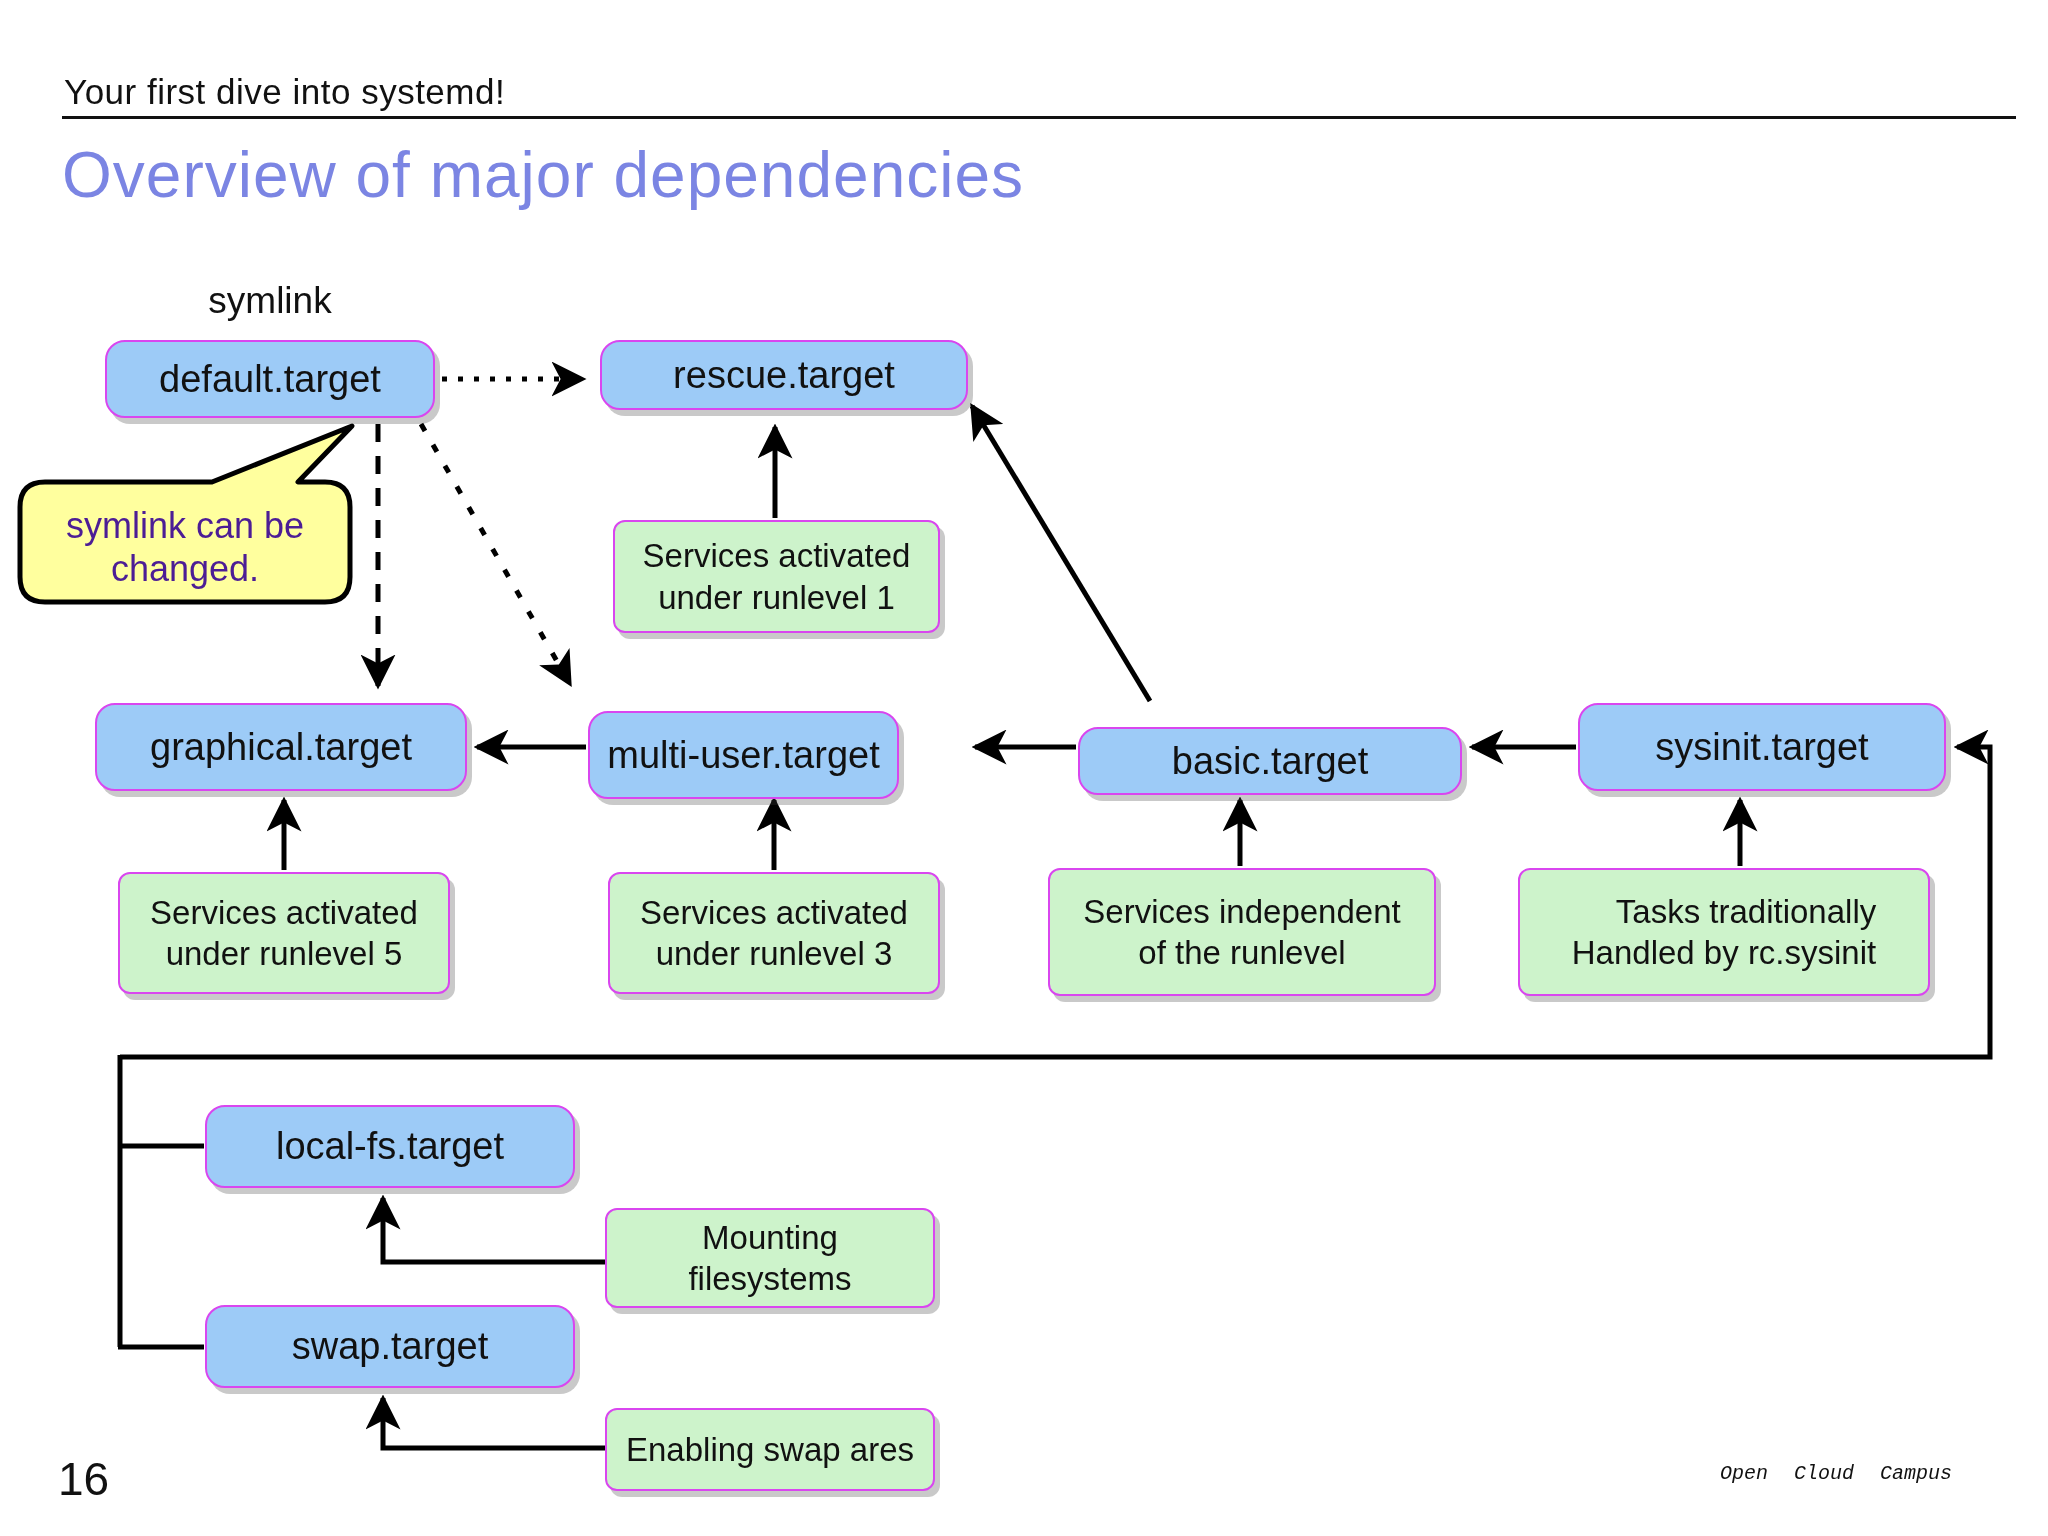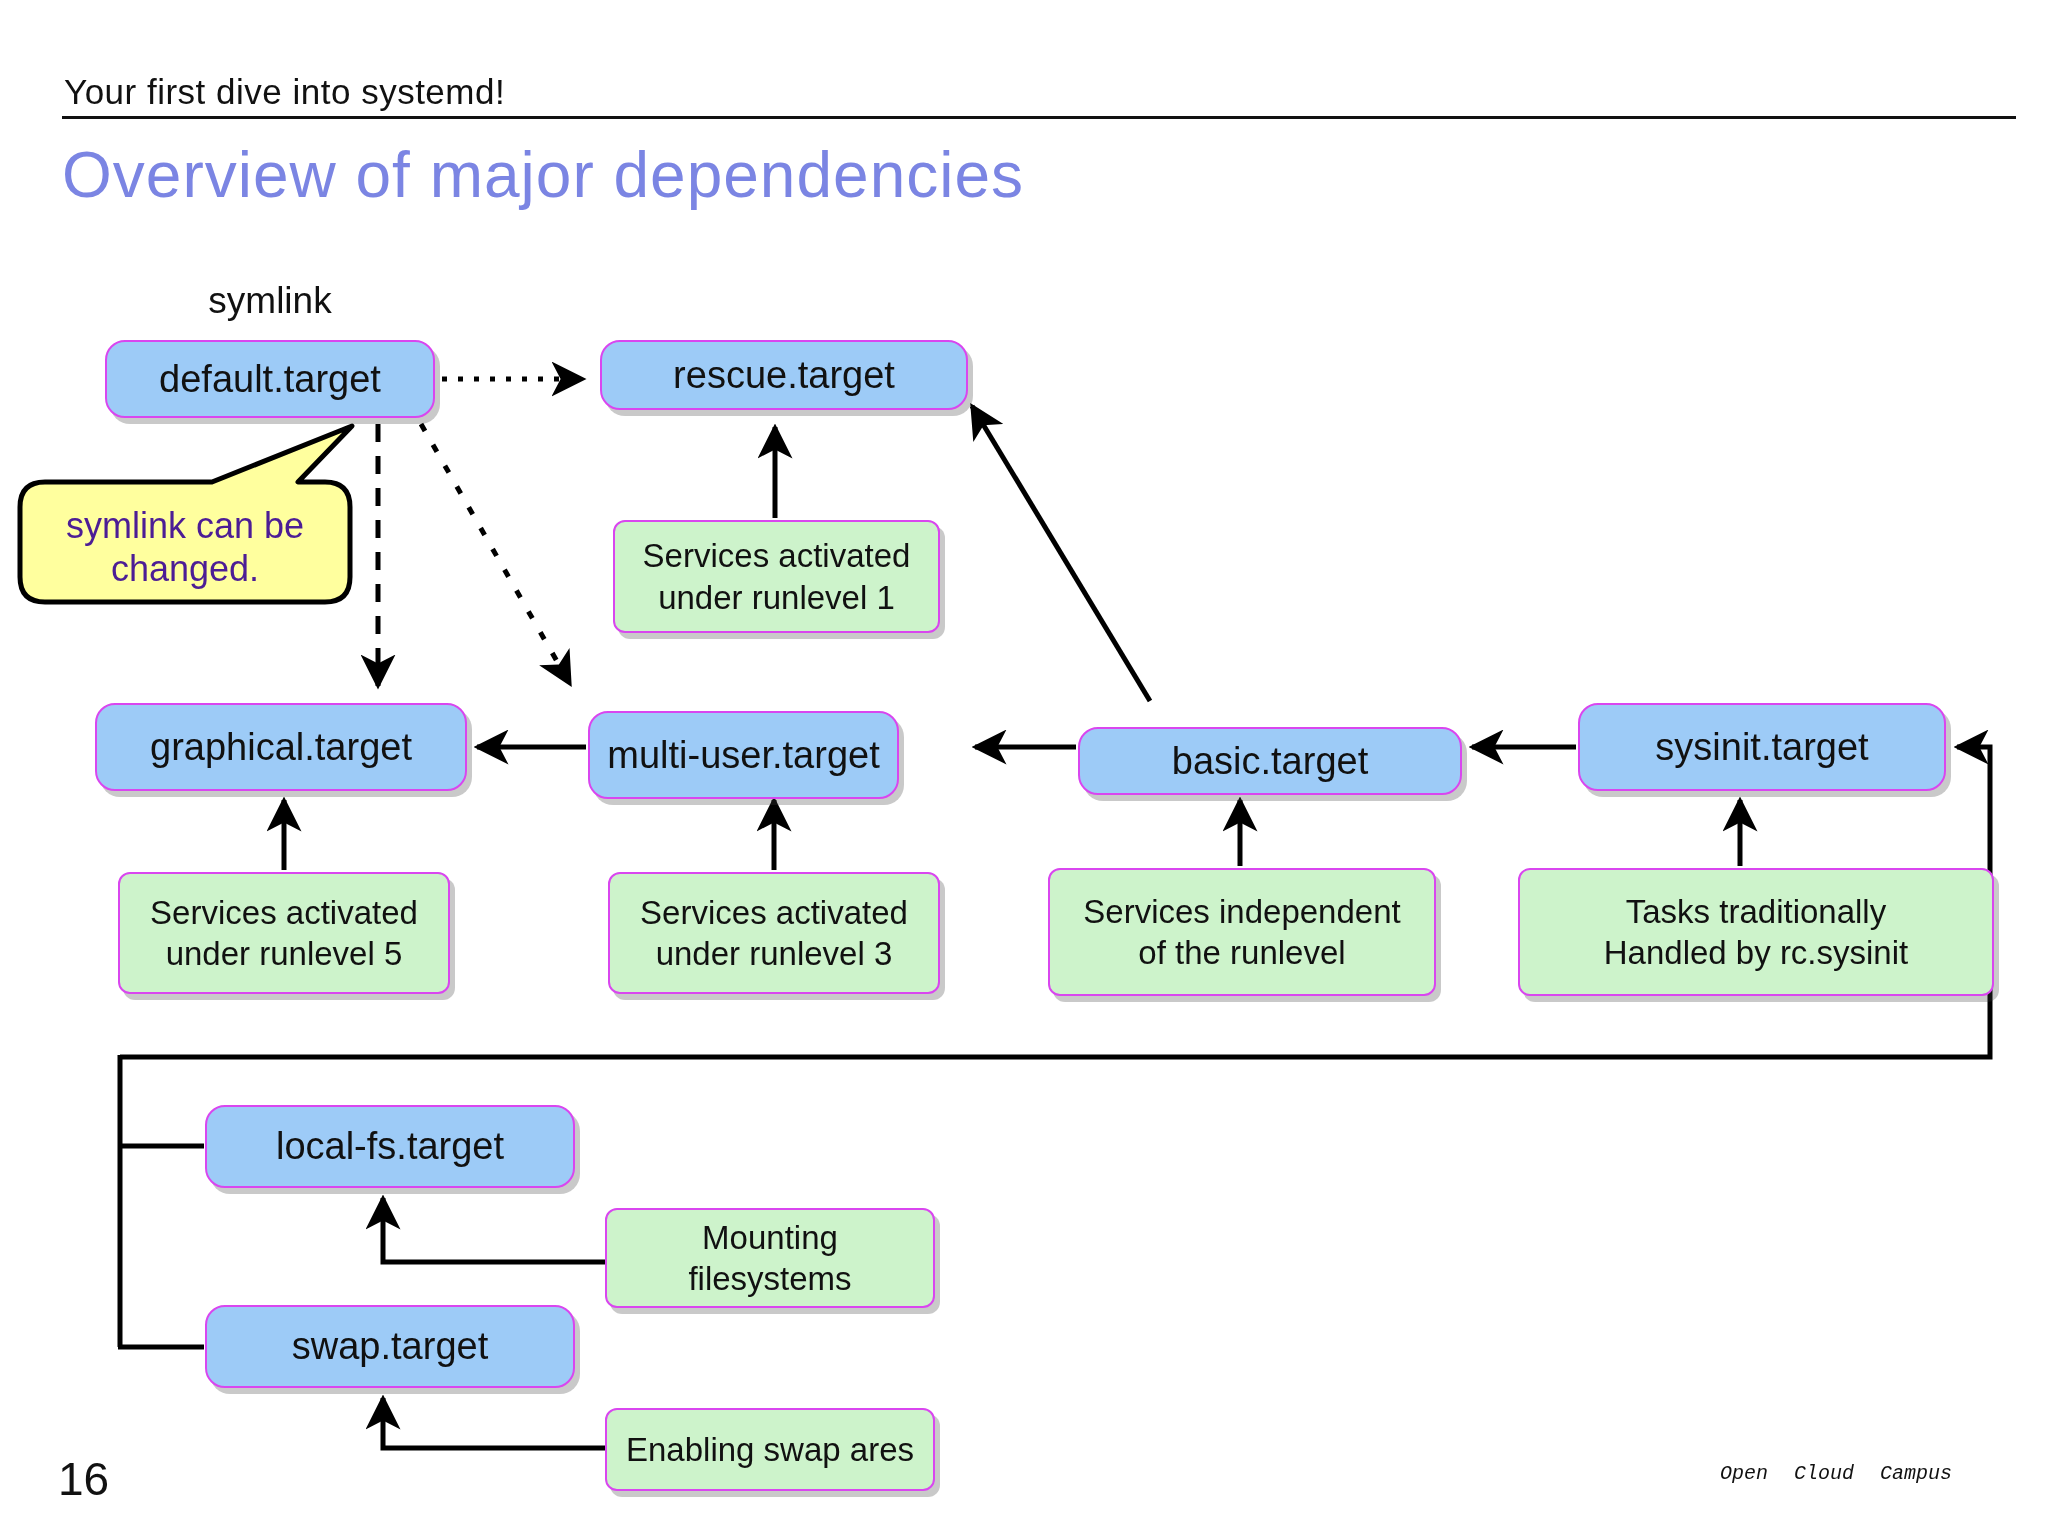--- a/index.html
+++ b/index.html
@@ -131,21 +131,21 @@
 under runlevel 5</span>
   </div>
   <div class="node note" style="left:608px;top:872px;width:332px;height:122px;">
     <span class="prewrap">Services activated
 under runlevel 3</span>
   </div>
   <div class="node note" style="left:1048px;top:868px;width:388px;height:128px;">
     <span class="prewrap">Services independent
 of the runlevel</span>
   </div>
-  <div class="node note" style="left:1518px;top:868px;width:476px;height:128px;">
+  <div class="node note" style="left:1518px;top:868px;width:412px;height:128px;text-align:right;">
     <span class="prewrap">Tasks traditionally
 Handled by rc.sysinit</span>
   </div>
   <div class="node note" style="left:605px;top:1208px;width:330px;height:100px;">
     <span class="prewrap">Mounting
 filesystems</span>
   </div>
   <div class="node note" style="left:605px;top:1408px;width:330px;height:83px;">
     <span class="prewrap">Enabling swap ares</span>
   </div>

